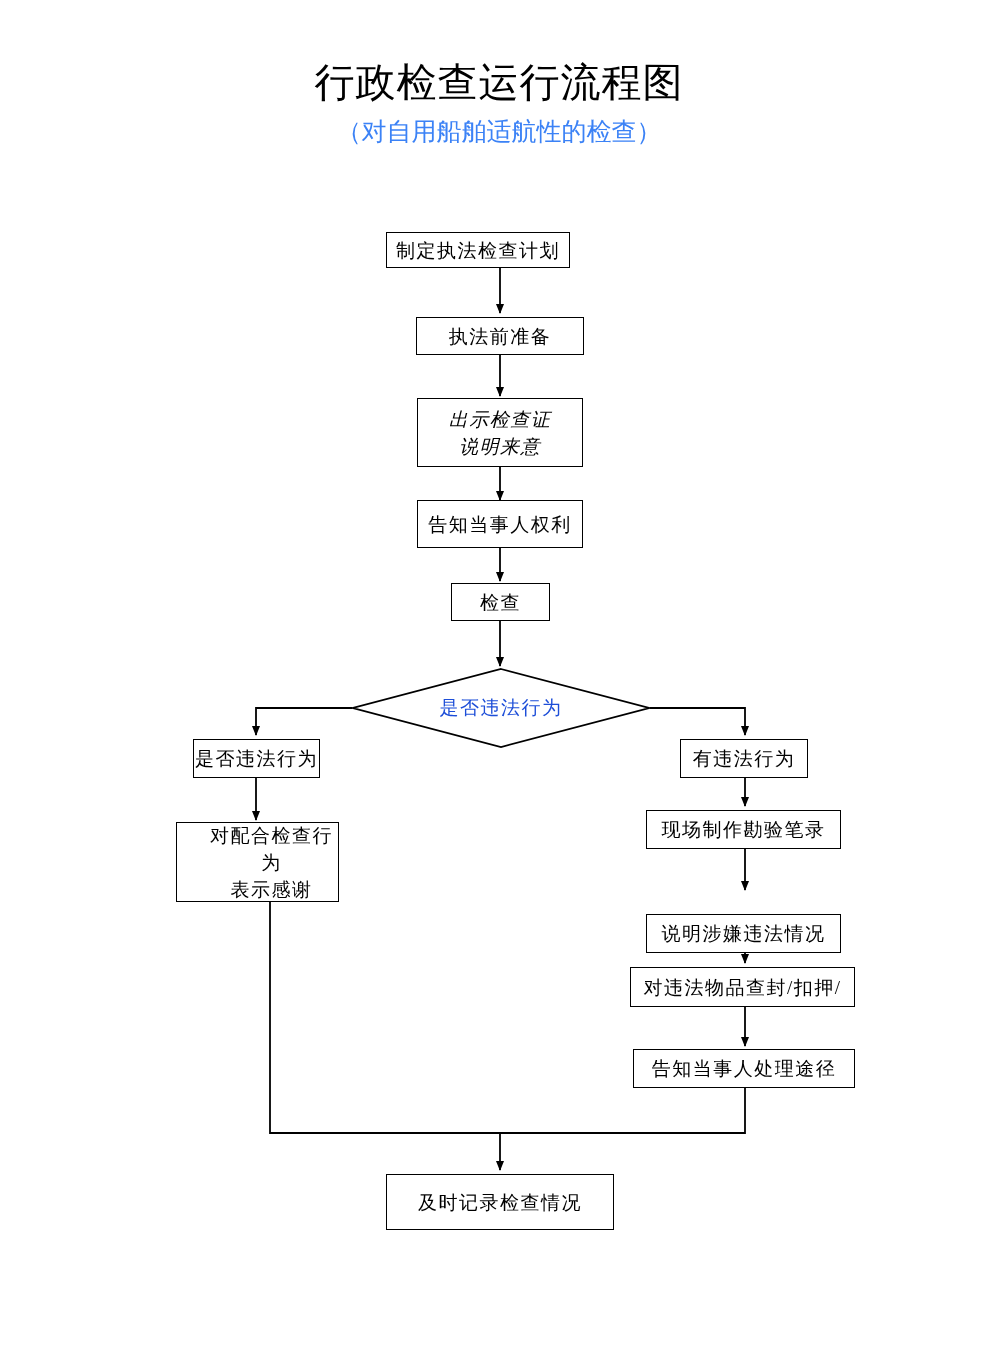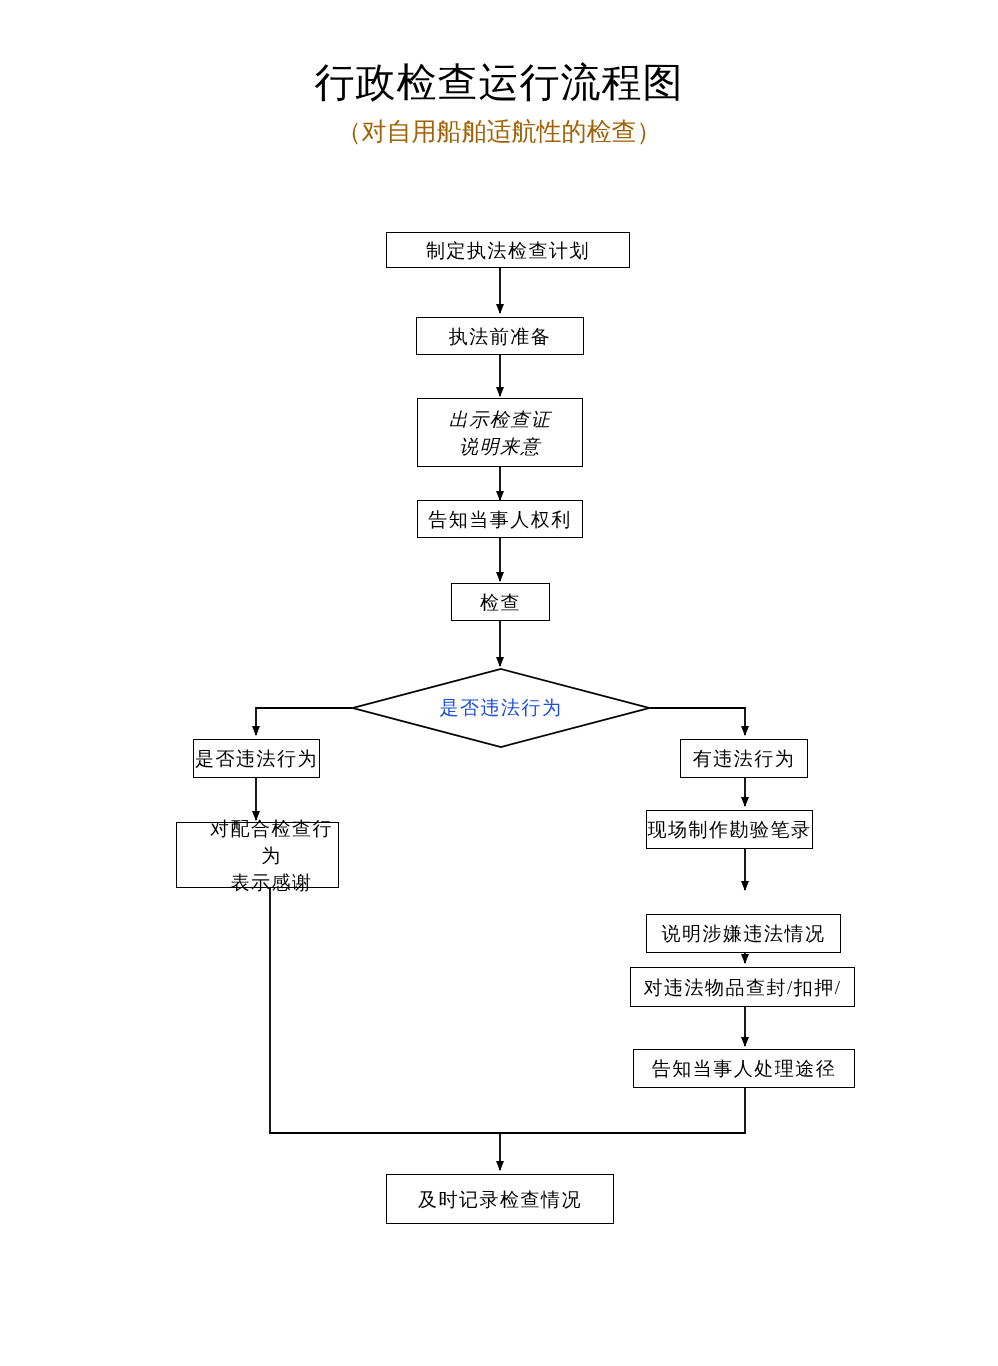--- a/index.html
+++ b/index.html
@@ -38,21 +38,21 @@
     line-height: 52px;
     font-weight: 400;
     letter-spacing: 1px;
     color: #000;
   }
   .doc-subtitle {
     font-family: "DejaVu Sans", "Liberation Sans", sans-serif;
     font-size: 25px;
     line-height: 36px;
     font-weight: 400;
-    color: #a16207;
+    color: #3b82f6;
     margin-top: 6px;
   }
 
   
   #connectors {
     position: absolute;
     left: 0;
     top: 0;
     width: 998px;
     height: 1366px;
@@ -142,48 +142,48 @@
       <line x1="745" y1="1007" x2="745" y2="1046" marker-end="url(#arrowhead)"></line>
 
       <path d="M270,888 L270,1133 L500,1133"></path>
 
       <path d="M745,1088 L745,1133 L500,1133"></path>
 
       <line x1="500" y1="1133" x2="500" y2="1170" marker-end="url(#arrowhead)"></line>
     </g>
   </svg>
 
-  <div class="node" style="left:386px; top:232px; width:244px; height:36px;">制定执法检查计划</div>
+  <div class="node" style="left:386px; top:232px; width:184px; height:36px;">制定执法检查计划</div>
 
   <div class="node" style="left:416px; top:317px; width:168px; height:38px;">执法前准备</div>
 
   <div class="node" style="left:417px; top:398px; width:166px; height:69px;font-style:italic;">出示检查证
 说明来意</div>
 
-  <div class="node" style="left:417px; top:500px; width:166px; height:38px;">告知当事人权利</div>
+  <div class="node" style="left:417px; top:500px; width:166px; height:48px;">告知当事人权利</div>
 
   <div class="node" style="left:451px; top:583px; width:99px; height:38px;">检查</div>
 
   <div class="decision-wrap" style="left:352px; top:668px; width:298px; height:80px;">
     <svg width="298" height="80" viewBox="0 0 298 80" aria-hidden="true">
       <polygon points="149,1 297,40 149,79 1,40" fill="#ffffff" stroke="#000000" stroke-width="1.8"></polygon>
     </svg>
     <div class="decision-label">是否违法行为</div>
   </div>
 
   <div class="node" style="left:193px; top:739px; width:127px; height:39px;">是否违法行为</div>
 
-  <div class="node" style="left:176px; top:822px; width:163px; height:66px;padding-left:28px;">对配合检查行为
+  <div class="node" style="left:176px; top:822px; width:163px; height:80px;padding-left:28px;">对配合检查行为
 表示感谢</div>
 
   <div class="node" style="left:680px; top:739px; width:128px; height:39px;">有违法行为</div>
 
-  <div class="node" style="left:646px; top:810px; width:167px; height:39px;">现场制作勘验笔录</div>
+  <div class="node" style="left:646px; top:810px; width:195px; height:39px;">现场制作勘验笔录</div>
 
   <div class="node" style="left:646px; top:914px; width:195px; height:39px;">说明涉嫌违法情况</div>
 
   <div class="node" style="left:633px; top:1049px; width:222px; height:39px;">告知当事人处理途径</div>
 
   <div class="node" style="left:630px; top:967px; width:225px; height:40px;">对违法物品查封/扣押/</div>
 
-  <div class="node" style="left:386px; top:1174px; width:228px; height:50px;">及时记录检查情况</div>
+  <div class="node" style="left:386px; top:1174px; width:228px; height:56px;">及时记录检查情况</div>
 
 </div>
 
 </body></html>

